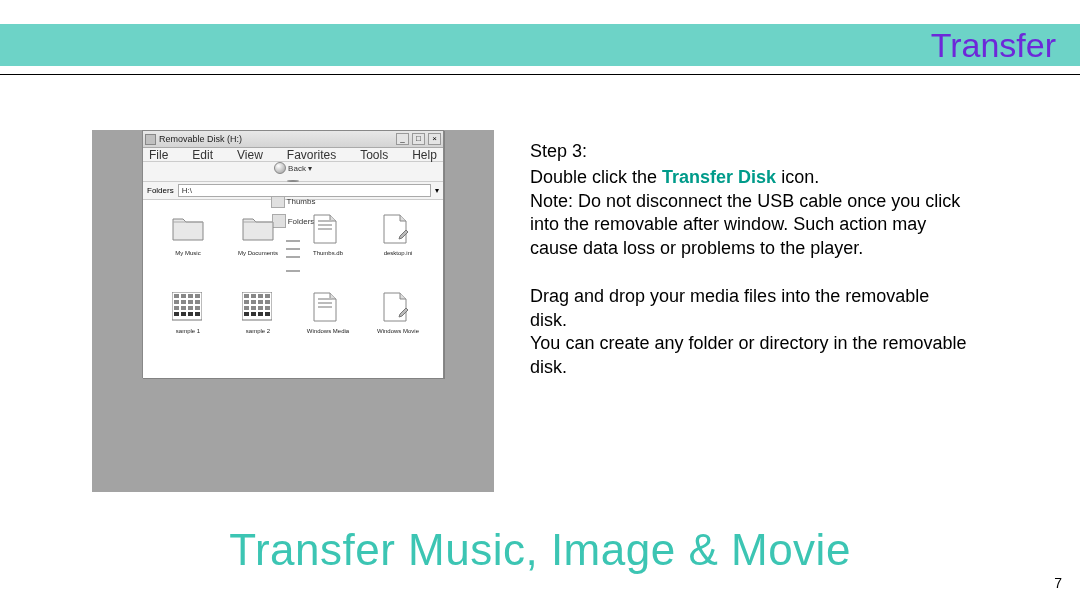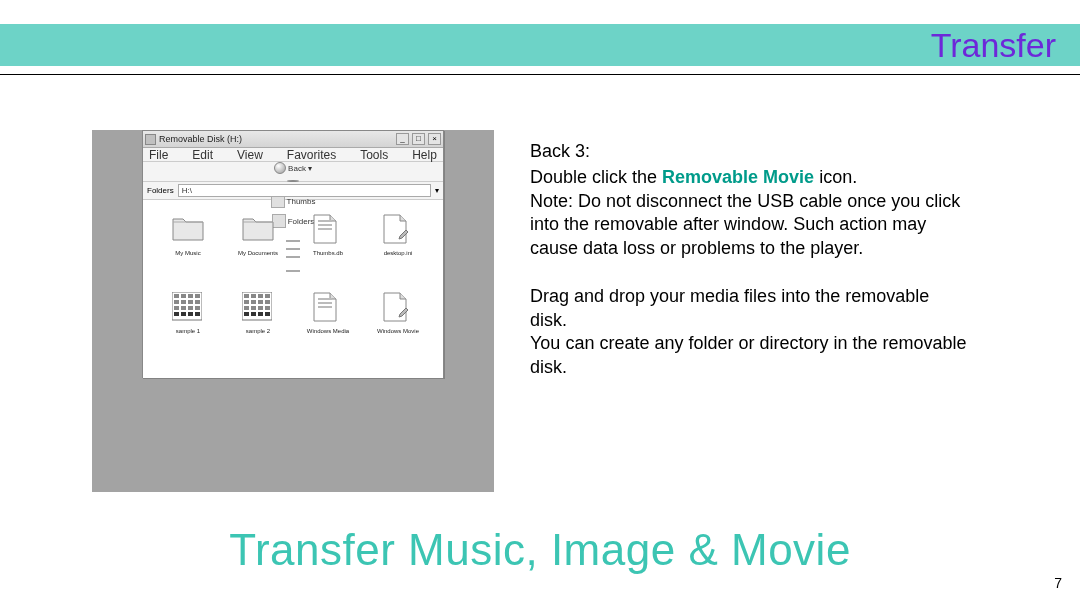--- a/index.html
+++ b/index.html
@@ -190,23 +190,23 @@
                 <path d="M18 1v6h6" fill="#ddd" stroke="#888"></path>
                 <path d="M18 22l6-6 2 2-6 6-3 1z" fill="#bbb" stroke="#777"></path>
               </svg></div>
             <div class="filelabel">Windows Movie</div>
           </div>
         </div>
     </div>
   </div>
 
   <div class="instructions">
-    <div class="step-label">Back 3:</div>
+    <div class="step-label">Step 3:</div>
     <div class="para">
-      <span>Double click the </span><span class="highlight">Removable Movie</span><span> icon.</span><br>
+      <span>Double click the </span><span class="highlight">Transfer Disk</span><span> icon.</span><br>
       <span>Note: Do not disconnect the USB cable once you click into the removable after window. Such action may cause data loss or problems to the player.</span>
     </div>
     <div>Drag and drop your media files into the removable disk.</div>
     <div>You can create any folder or directory in the removable disk.</div>
   </div>
 </div>
 
 <div class="footer-title">Transfer Music, Image &amp; Movie</div>
 <div class="page-number">7</div>
 

